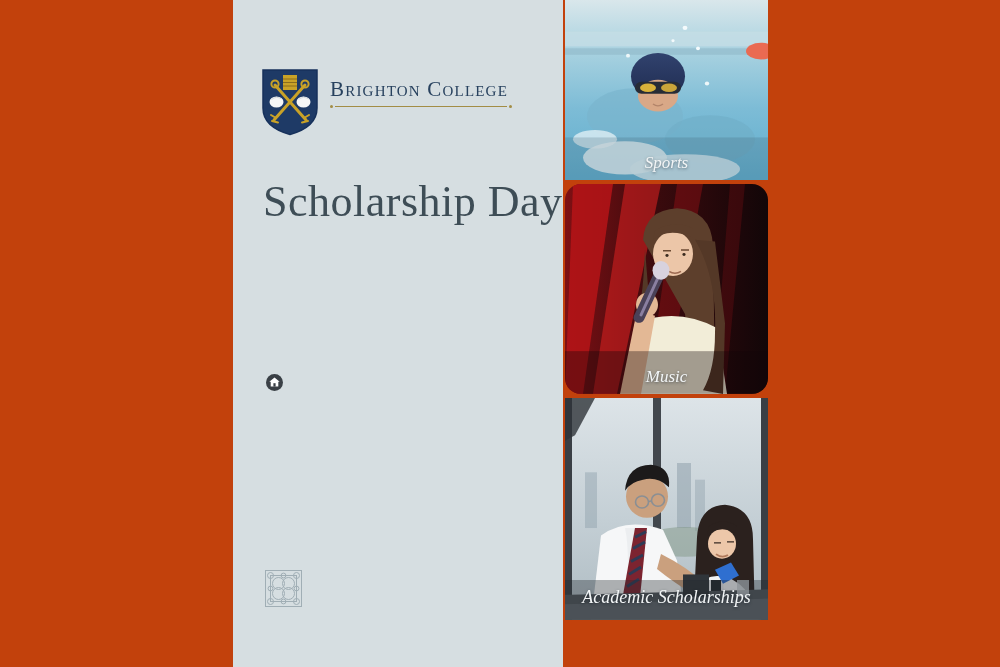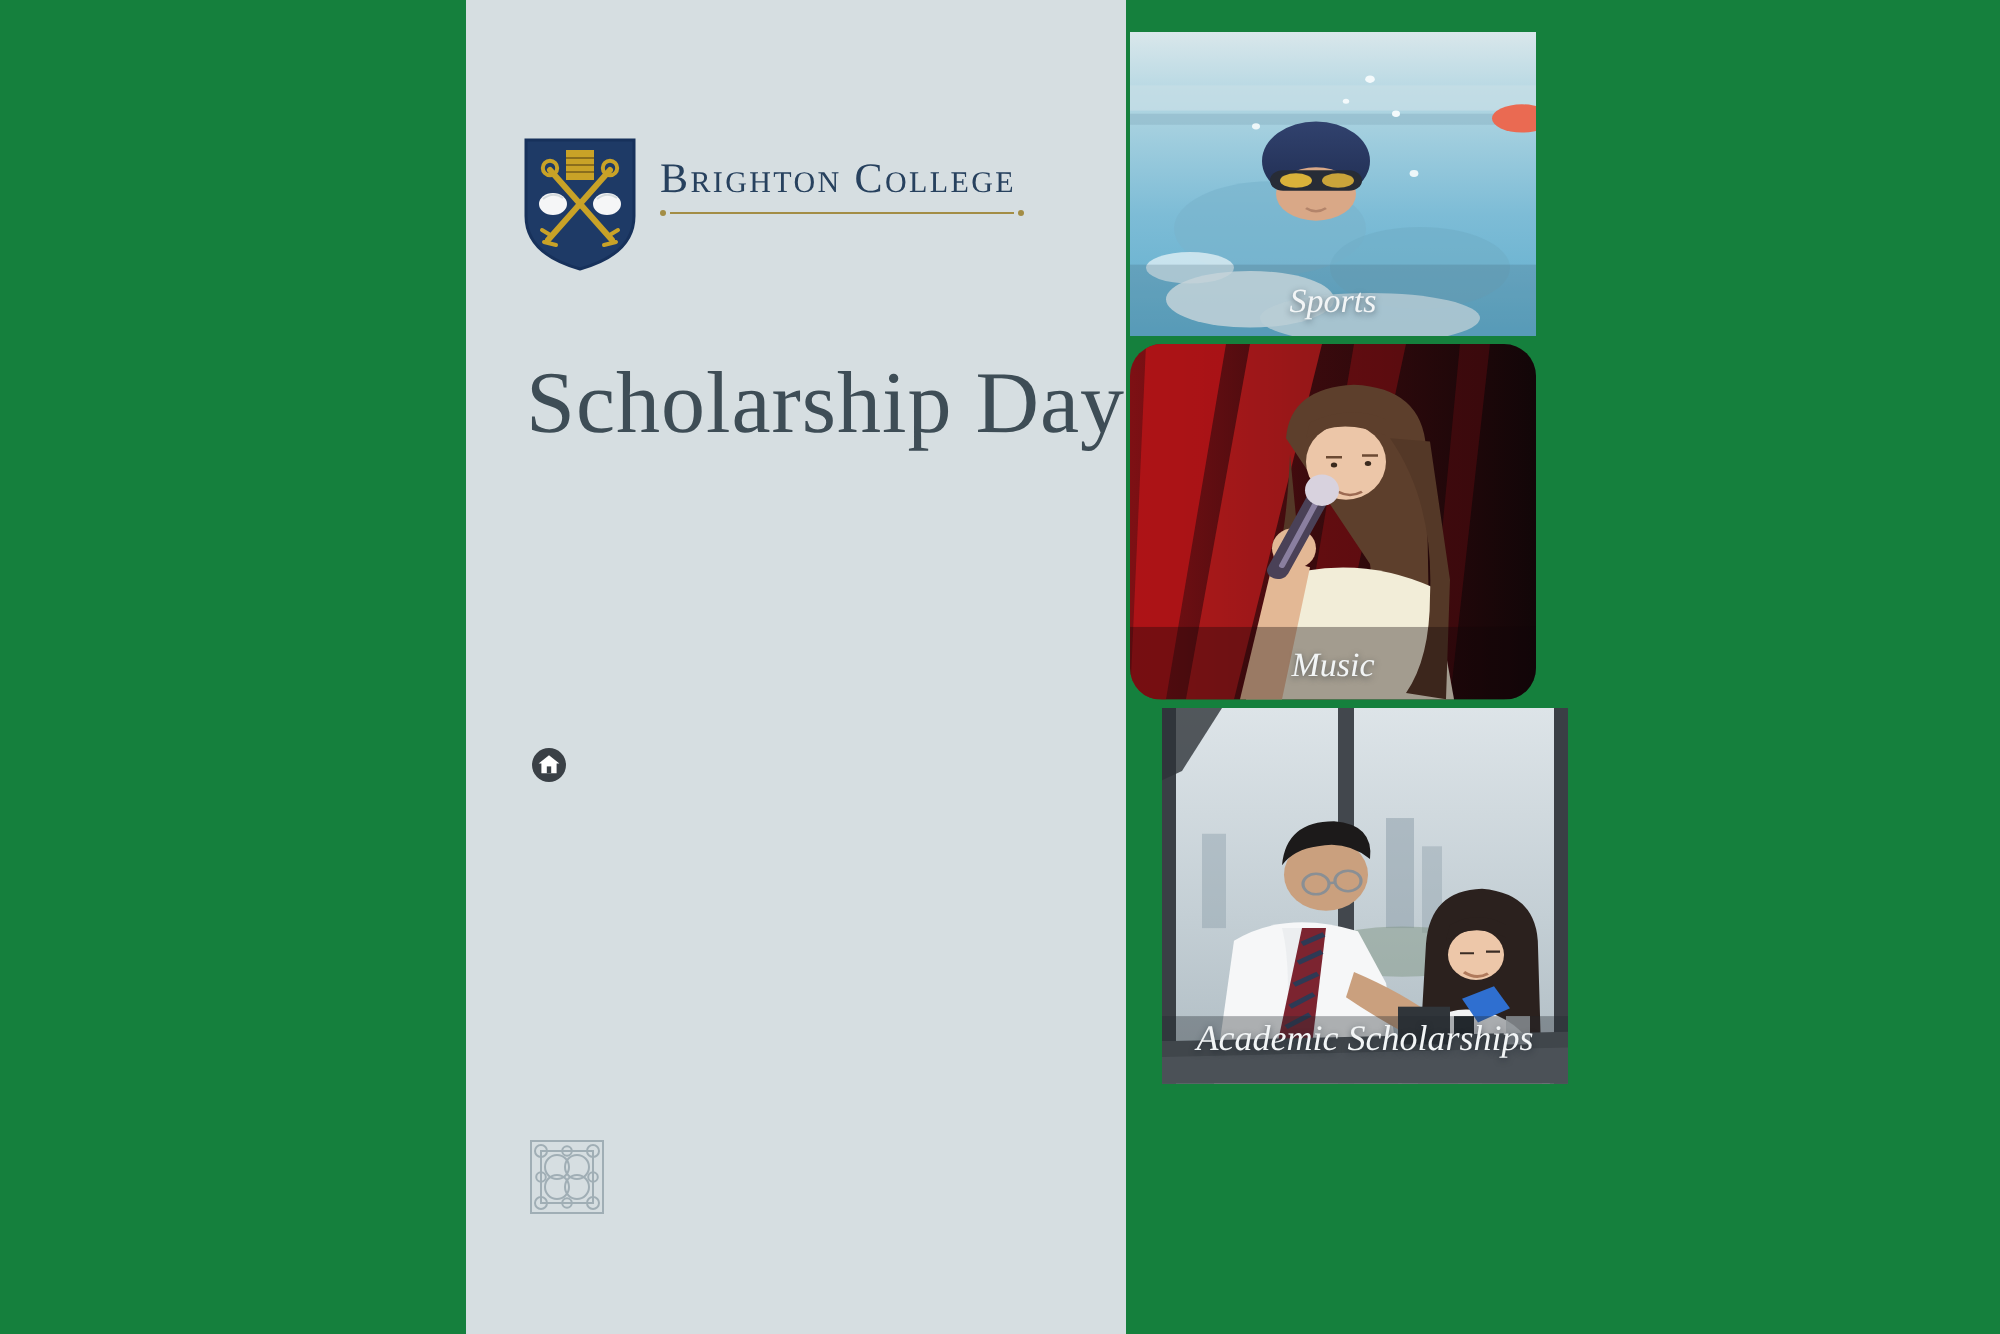--- a/index.html
+++ b/index.html
@@ -1,18 +1,18 @@
 <!DOCTYPE html>
 <html><head>
 <meta charset="utf-8">
 <style>
   * { margin:0; padding:0; box-sizing:border-box; }
   html,body { background:#ffffff; }
   .poster {
-    position:relative; width:1000px; height:667px; background:#15803d;
+    position:relative; width:1000px; height:667px; background:#c2410c;
     font-family:"Liberation Serif", serif; overflow:hidden;
   }
 
   
   .panel {
     position:absolute; left:233px; top:0; width:330px; height:667px;
     background:#d6dee1;
   }
   .logo-row { position:absolute; left:28px; top:69px; display:flex; gap:11px; }
   .crest { width:58px; height:67px; }
@@ -44,28 +44,28 @@
   .contact-icon { width:17px; height:17px; flex:0 0 auto; }
   .contact-text {
     font-family:"Liberation Sans", sans-serif; font-size:13px; color:#4b5257;
     letter-spacing:0.2px;
   }
 
   .ornament { position:absolute; left:31px; top:569px; width:39px; height:39px; }
 
   
   .photos {
-    position:absolute; left:565px; top:16px; width:203px; height:526px;
+    position:absolute; left:565px; top:0; width:203px; height:620px;
     display:flex; flex-direction:column; gap:4px;
   }
   .photo { position:relative; width:203px; overflow:hidden; }
   .photo svg { display:block; width:100%; height:100%; }
   .photo-sports { height:194px; }
   .photo-music { height:226px;border-radius:16px; }
-  .photo-academic { height:239px;margin-left:16px; }
+  .photo-academic { height:239px; }
   .caption {
     position:absolute; left:0; right:0; bottom:7px; text-align:center;
     font-family:"Liberation Serif", serif; font-style:italic;
     font-size:17px; color:#f2f5f6; text-shadow:0 1px 3px rgba(20,30,40,.55);
   }
   .photo-academic .caption { bottom:12px; font-size:18px; }
 </style>
 </head>
 <body>
 

